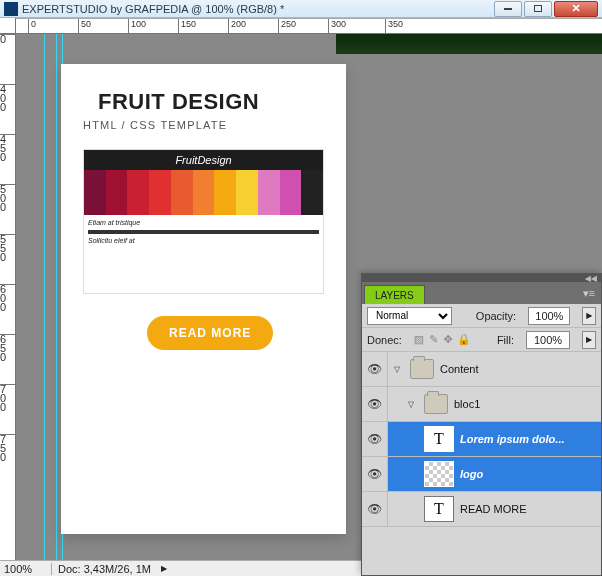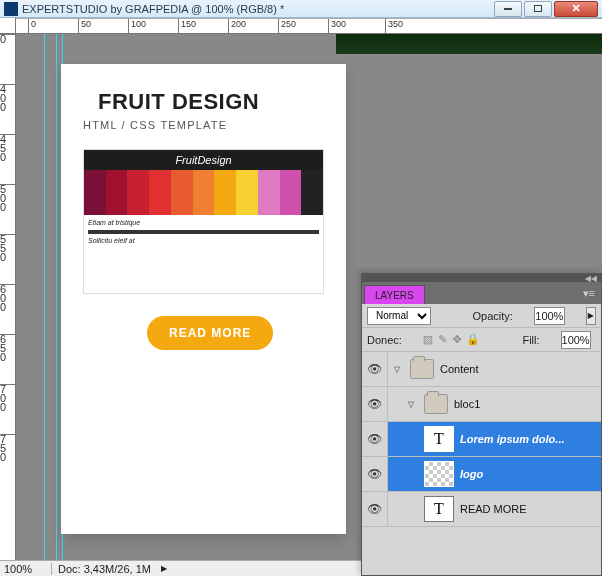--- a/index.html
+++ b/index.html
@@ -45,24 +45,24 @@
   .statusbar { position: absolute; left: 0; right: 0; bottom: 0; height: 16px; background: #eee; border-top: 1px solid #aaa; display: flex; align-items: center; font-size: 10px; color: #222; }
   .statusbar .zoom { width: 52px; border-right: 1px solid #aaa; padding: 0 4px; }
   .statusbar .doc { padding: 0 6px; }
   .statusbar .tri { margin-left: 4px; font-size: 8px; }
 
   
   .panel { position: absolute; right: 0; bottom: 0; width: 241px; height: 303px; background: #d6d6d6; border: 1px solid #555; box-shadow: -2px -2px 6px rgba(0, 0, 0, .2); z-index: 5; }
   .panel .grip { height: 8px; background: #535353; display: flex; align-items: center; justify-content: flex-end; padding-right: 4px; }
   .panel .grip .arrow { color: #bbb; font-size: 8px; }
   .panel .tabbar { height: 22px; background: #6f6f6f; display: flex; align-items: flex-end; padding-left: 2px; }
-  .panel .tab { background: #d946ef; padding: 4px 10px 3px; font-size: 10px; color: #222; border: 1px solid #555; border-bottom: 0; cursor: pointer; }
+  .panel .tab { background: #84cc16; padding: 4px 10px 3px; font-size: 10px; color: #222; border: 1px solid #555; border-bottom: 0; cursor: pointer; }
   .panel .tabbar .spacer { flex: 1; }
   .panel .tabbar .menu { color: #ccc; padding: 0 6px 4px; cursor: pointer; }
-  .panel .row { height: 24px; border-bottom: 1px solid #bcbcbc; display: flex; align-items: center; padding: 0 5px; gap: 21px; font-size: 10px; color: #222; }
+  .panel .row { height: 24px; border-bottom: 1px solid #bcbcbc; display: flex; align-items: center; padding: 0 5px; gap: 12px; font-size: 10px; color: #222; }
   .panel select { height: 18px; font-size: 10px; border: 1px solid #888; background: #fff; padding: 0 4px; width: 88px; }
   .panel .numbox { width: 44px; height: 18px; border: 1px solid #888; background: #fff; display: flex; align-items: center; justify-content: center; }
   .panel .sidebtn { width: 14px; height: 18px; border: 1px solid #888; background: #e8e8e8; display: flex; align-items: center; justify-content: center; font-size: 8px; cursor: pointer; }
   .panel .lockicons { display: flex; gap: 5px; color: #888; font-size: 10px; }
 
   .layerlist { overflow: hidden; }
   .layerlist .lrow { height: 35px; border-bottom: 1px solid #bcbcbc; display: flex; align-items: center; }
   .layerlist .eye { width: 26px; height: 100%; border-right: 1px solid #bcbcbc; display: flex; align-items: center; justify-content: center; font-size: 12px; color: #333; cursor: pointer; }
   .layerlist .content { flex: 1; height: 100%; display: flex; align-items: center; gap: 6px; cursor: pointer; }
   .layerlist .indent1 { padding-left: 6px; }

